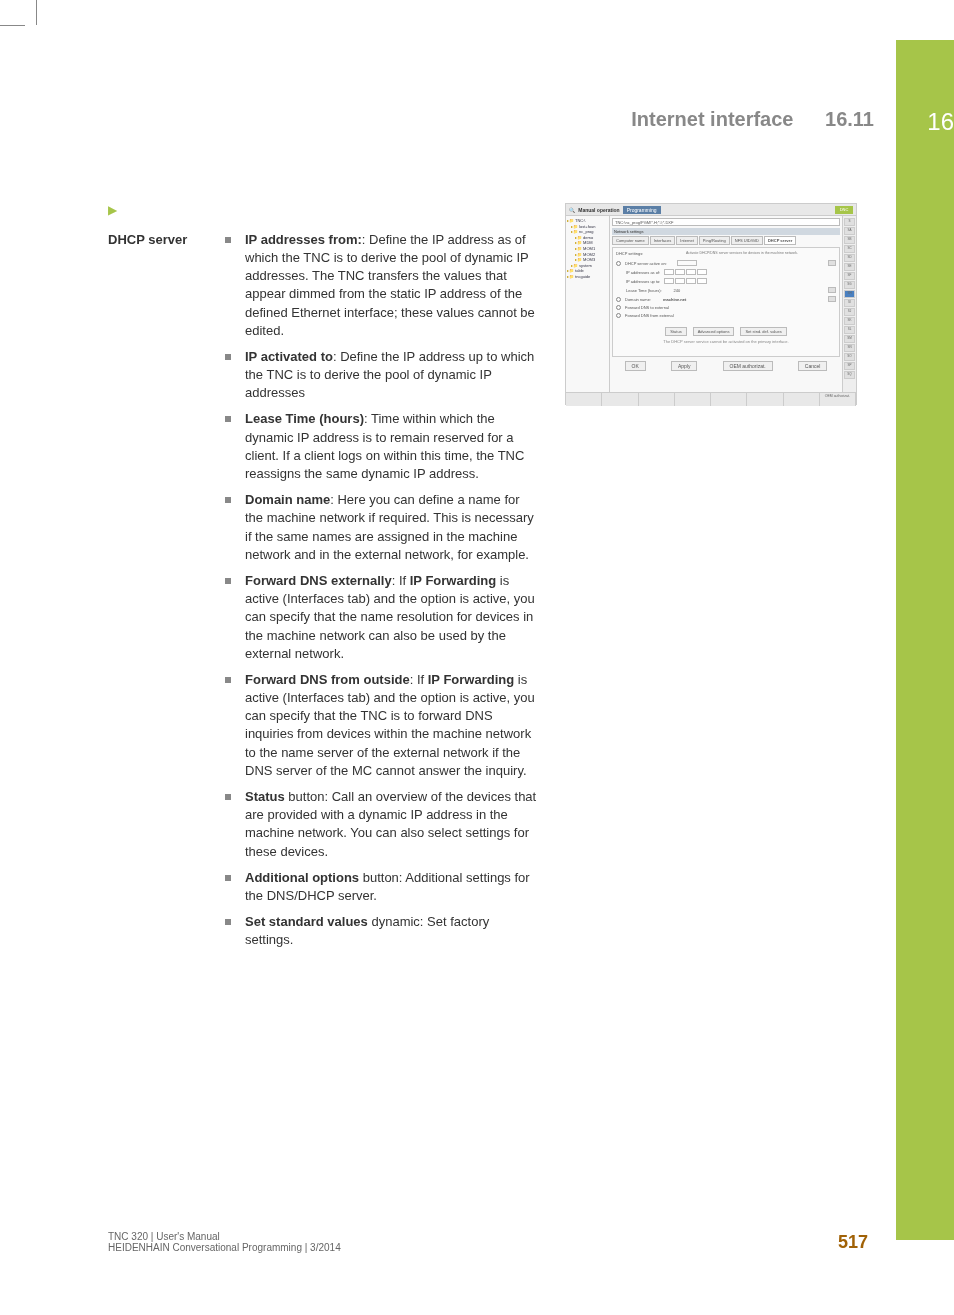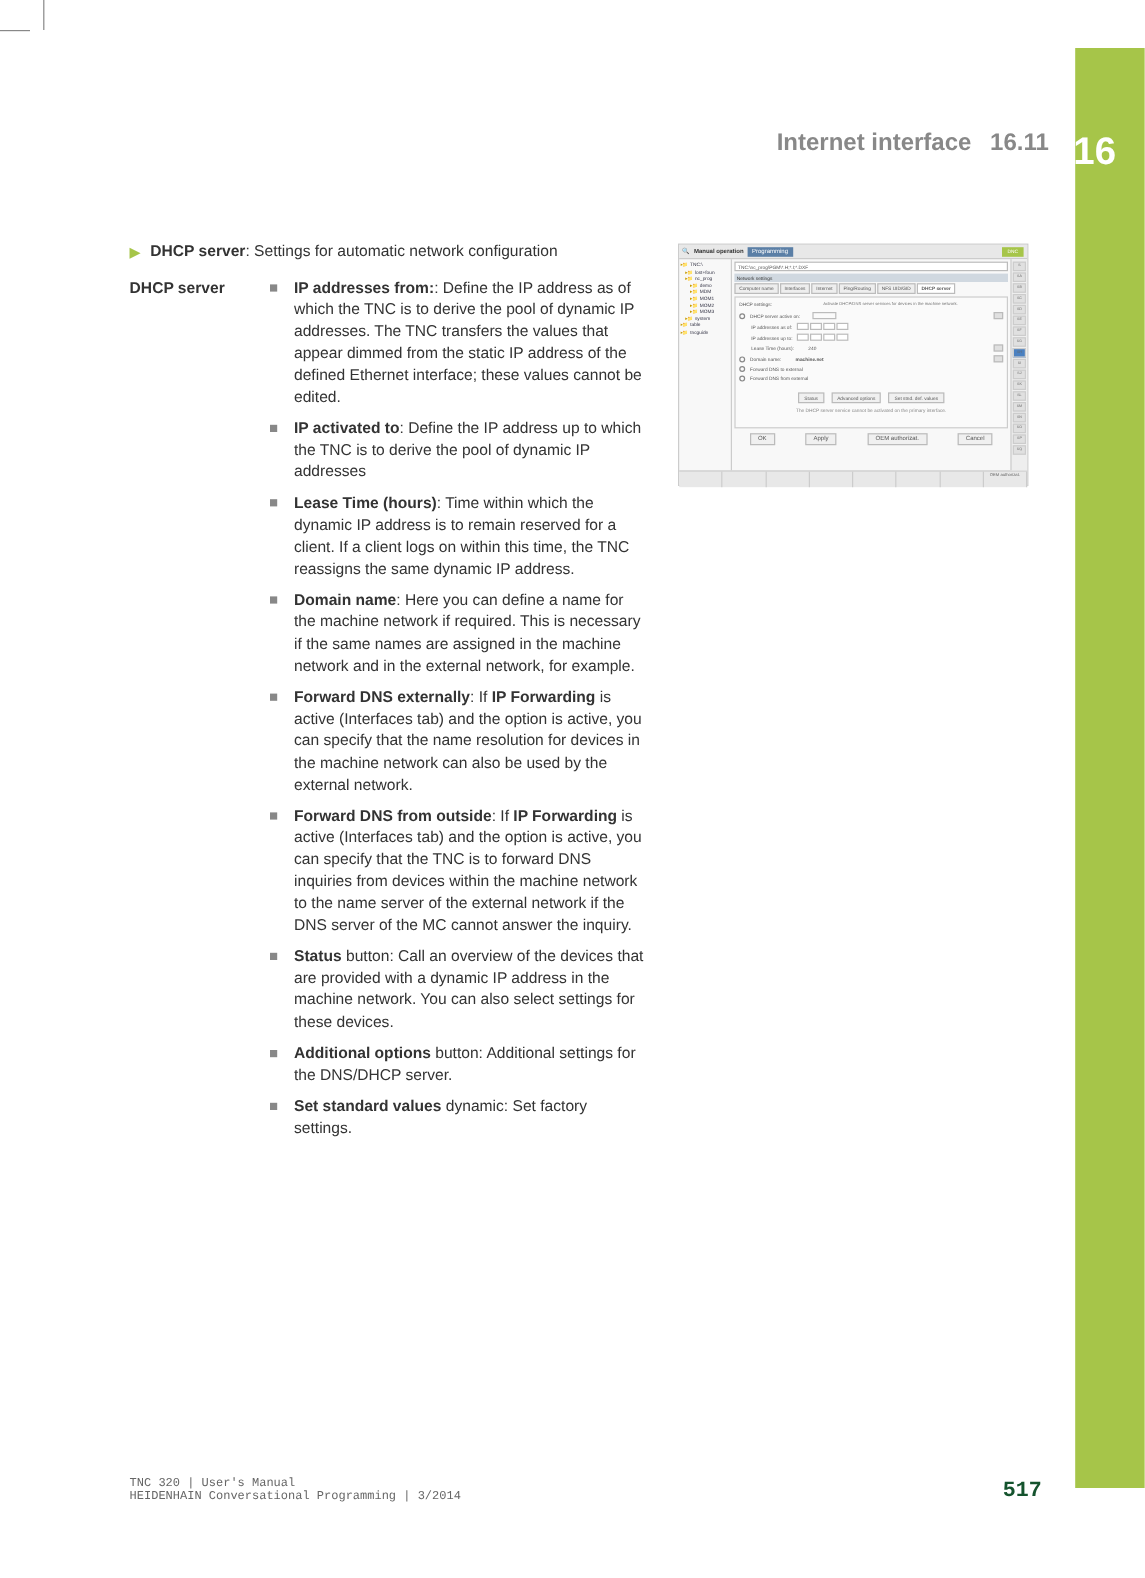--- a/index.html
+++ b/index.html
@@ -28,36 +28,36 @@
   .green-tab {
     position: absolute;
     right: 0;
     top: 40px;
     width: 58px;
     height: 1200px;
     background: #a6c549;
   }
   .chapter-num {
     position: absolute;
-    right: 24px;
+    right: 0;
     top: 68px;
     color: #fff;
-    font-size: 32px;
-    font-weight: bold;
+    font-size: 24px;
+    font-weight: normal;
   }
   .header-title {
     position: absolute;
     top: 108px;
     right: 80px;
     font-size: 20px;
     color: #888;
     font-weight: bold;
   }
   .header-section {
-    margin-left: 10px;
+    margin-left: 26px;
     color: #888;
   }
   .content {
     position: absolute;
     left: 108px;
     top: 200px;
     width: 430px;
     font-size: 13px;
     line-height: 1.4;
     color: #333;
@@ -275,48 +275,44 @@
   .footer {
     position: absolute;
     left: 108px;
     bottom: 62px;
     width: 760px;
     display: flex;
     justify-content: space-between;
     align-items: flex-end;
     font-size: 10px;
     color: #666;
-    font-family: Liberation Mono, monospace;
   }
   .page-num {
     font-size: 18px;
     font-weight: bold;
-    color: #14532d;
+    color: #a16207;
   }
 </style>
 </head>
 <body>
 
 <div class="crop-marks"></div>
 
 <div class="green-tab">
   <div class="chapter-num">16</div>
 </div>
 
 <div class="header-title">
   <span>Internet interface</span>
   <span class="header-section">16.11</span>
 </div>
 
 <div class="content">
   <div class="intro-line">
     <span class="arrow">▶</span>
-    <span>
-      <b>DHCP server</b><span>: Settings for automatic network configuration</span>
-    </span>
   </div>
 
   <table class="tbl">
     <tbody>
     <tr class="tbl-body">
       <td class="setting-col">DHCP server</td>
       <td class="meaning-col">
         <ul>
           <li><b>IP addresses from:</b><span>: Define the IP address as of which the TNC is to derive the pool of dynamic IP addresses. The TNC transfers the values that appear dimmed from the static IP address of the defined Ethernet interface; these values cannot be edited.</span></li>
           <li><b>IP activated to</b><span>: Define the IP address up to which the TNC is to derive the pool of dynamic IP addresses</span></li>

